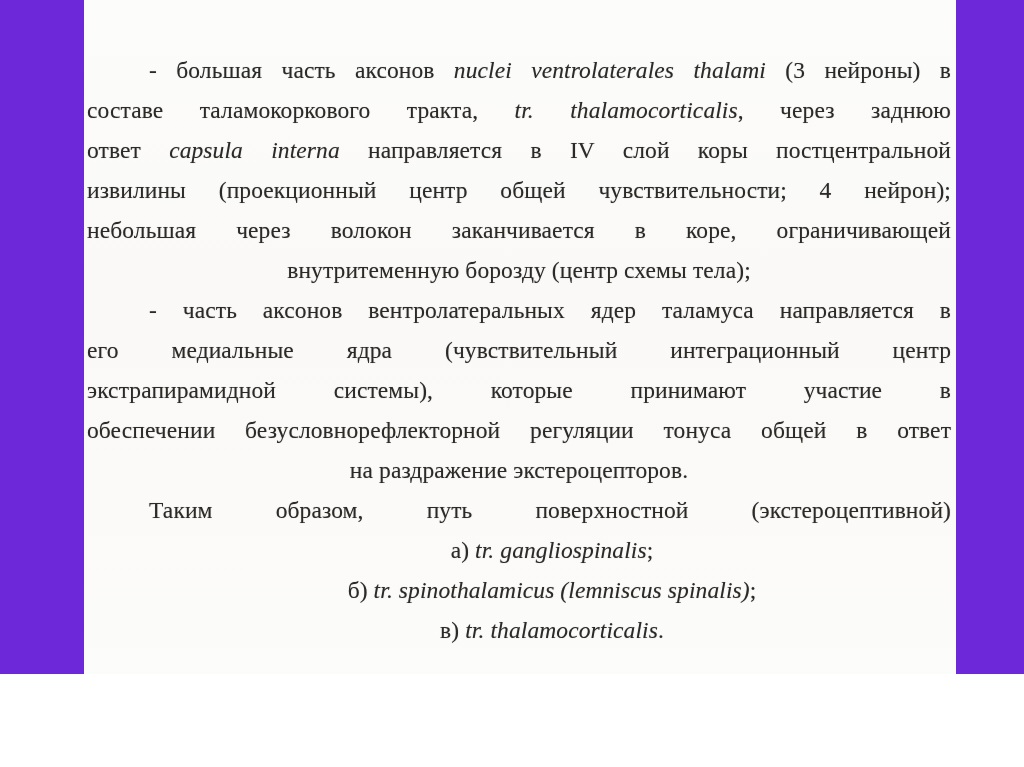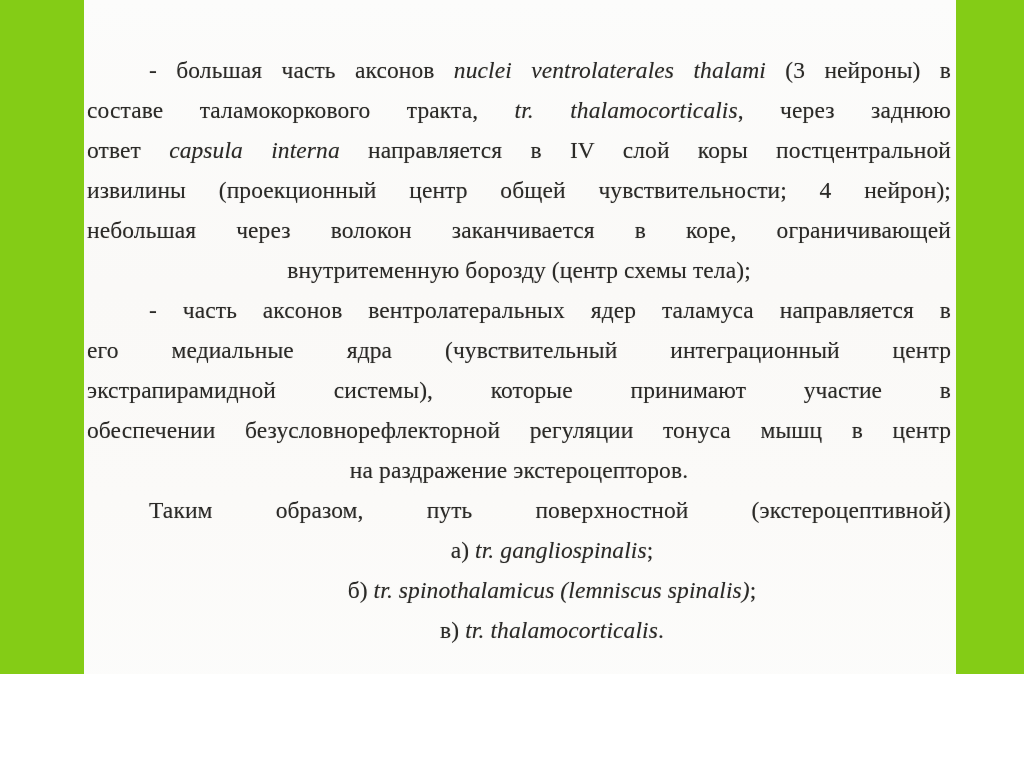--- a/index.html
+++ b/index.html
@@ -5,21 +5,21 @@
   html, body {
     margin: 0;
     padding: 0;
     background: #ffffff;
     font-family: "Liberation Serif", "DejaVu Serif", serif;
   }
   .stage {
     position: relative;
     width: 1024px;
     height: 674px;
-    background: #84cc16;
+    background: #6d28d9;
     overflow: hidden;
   }
   
   .paper {
     position: absolute;
     left: 84px;
     top: 0;
     width: 872px;
     height: 714px;
     background: linear-gradient(180deg, #fcfcfb 0%, #faf9f7 40%, #fbfaf8 70%, #fcfcfb 100%);
@@ -80,21 +80,21 @@
     <div class="text-block" style="color: rgb(43, 42, 39);">
         <div class="line just ind-para"><span>- большая часть аксонов </span><span class="it">nuclei ventrolaterales thalami</span><span> (3 нейроны) в</span></div>
         <div class="line just"><span>составе таламокоркового тракта, </span><span class="it">tr. thalamocorticalis</span><span>, через заднюю</span></div>
         <div class="line just"><span>ответ </span><span class="it">capsula interna</span><span> направляется в IV слой коры постцентральной</span></div>
         <div class="line just"><span>извилины (проекционный центр общей чувствительности; 4 нейрон);</span></div>
         <div class="line just"><span>небольшая через волокон заканчивается в коре, ограничивающей</span></div>
         <div class="line"><span>внутритеменную борозду (центр схемы тела);</span></div>
         <div class="line just ind-para"><span>- часть аксонов вентролатеральных ядер таламуса направляется в</span></div>
         <div class="line just"><span>его медиальные ядра (чувствительный интеграционный центр</span></div>
         <div class="line just"><span>экстрапирамидной системы), которые принимают участие в</span></div>
-        <div class="line just"><span>обеспечении безусловнорефлекторной регуляции тонуса мышц в центр</span></div>
+        <div class="line just"><span>обеспечении безусловнорефлекторной регуляции тонуса общей в ответ</span></div>
         <div class="line"><span>на раздражение экстероцепторов.</span></div>
         <div class="line just ind-para"><span>Таким образом, путь поверхностной (экстероцептивной)</span></div>
         <div class="line ind-list"><span>а) </span><span class="it">tr. gangliospinalis</span><span>;</span></div>
         <div class="line ind-list"><span>б) </span><span class="it">tr. spinothalamicus (lemniscus spinalis)</span><span>;</span></div>
         <div class="line ind-list"><span>в) </span><span class="it">tr. thalamocorticalis</span><span>.</span></div>
       </div>
     <div class="scan-artifact a1"></div>
     <div class="scan-artifact a2"></div>
     <div class="scan-artifact a3"></div>
     <div class="scan-artifact a4"></div>

